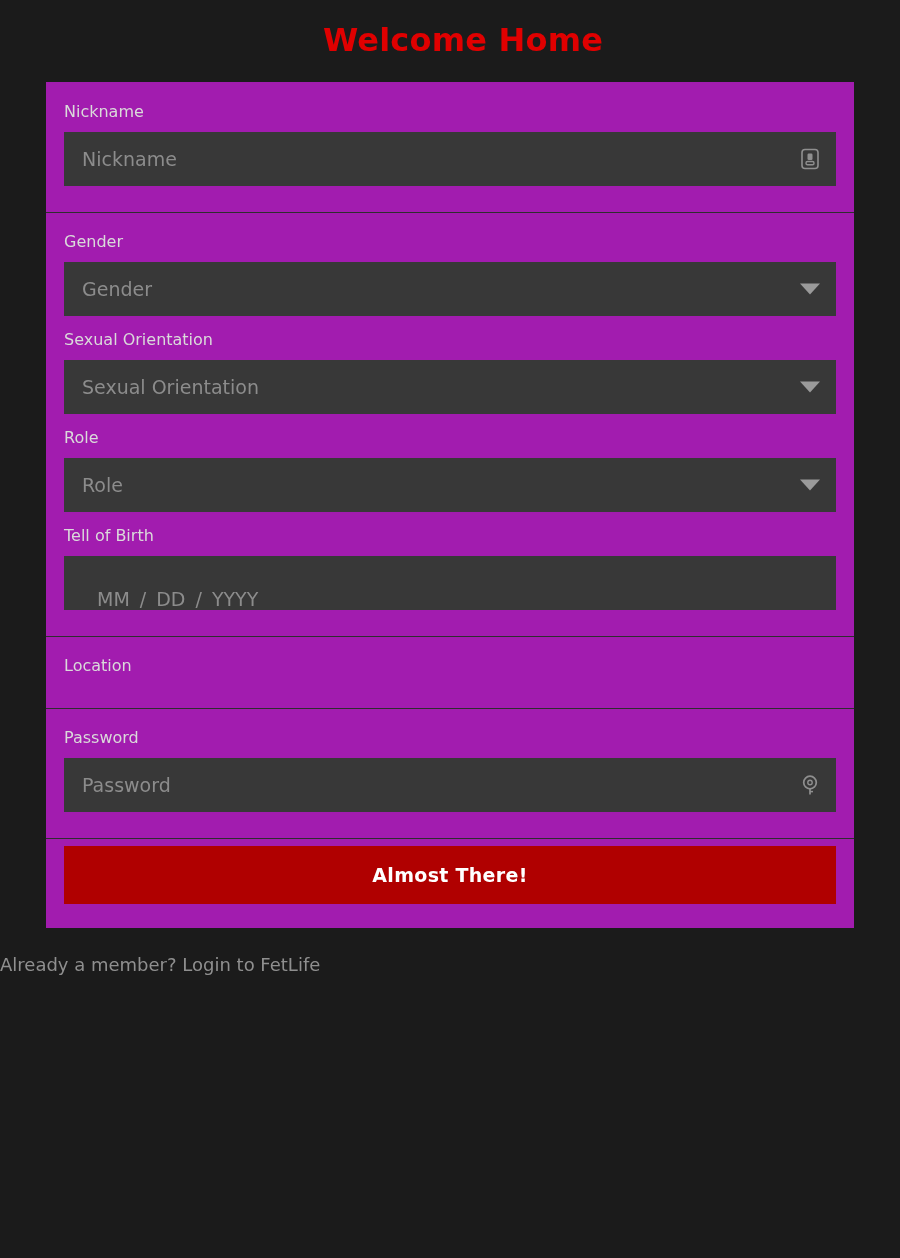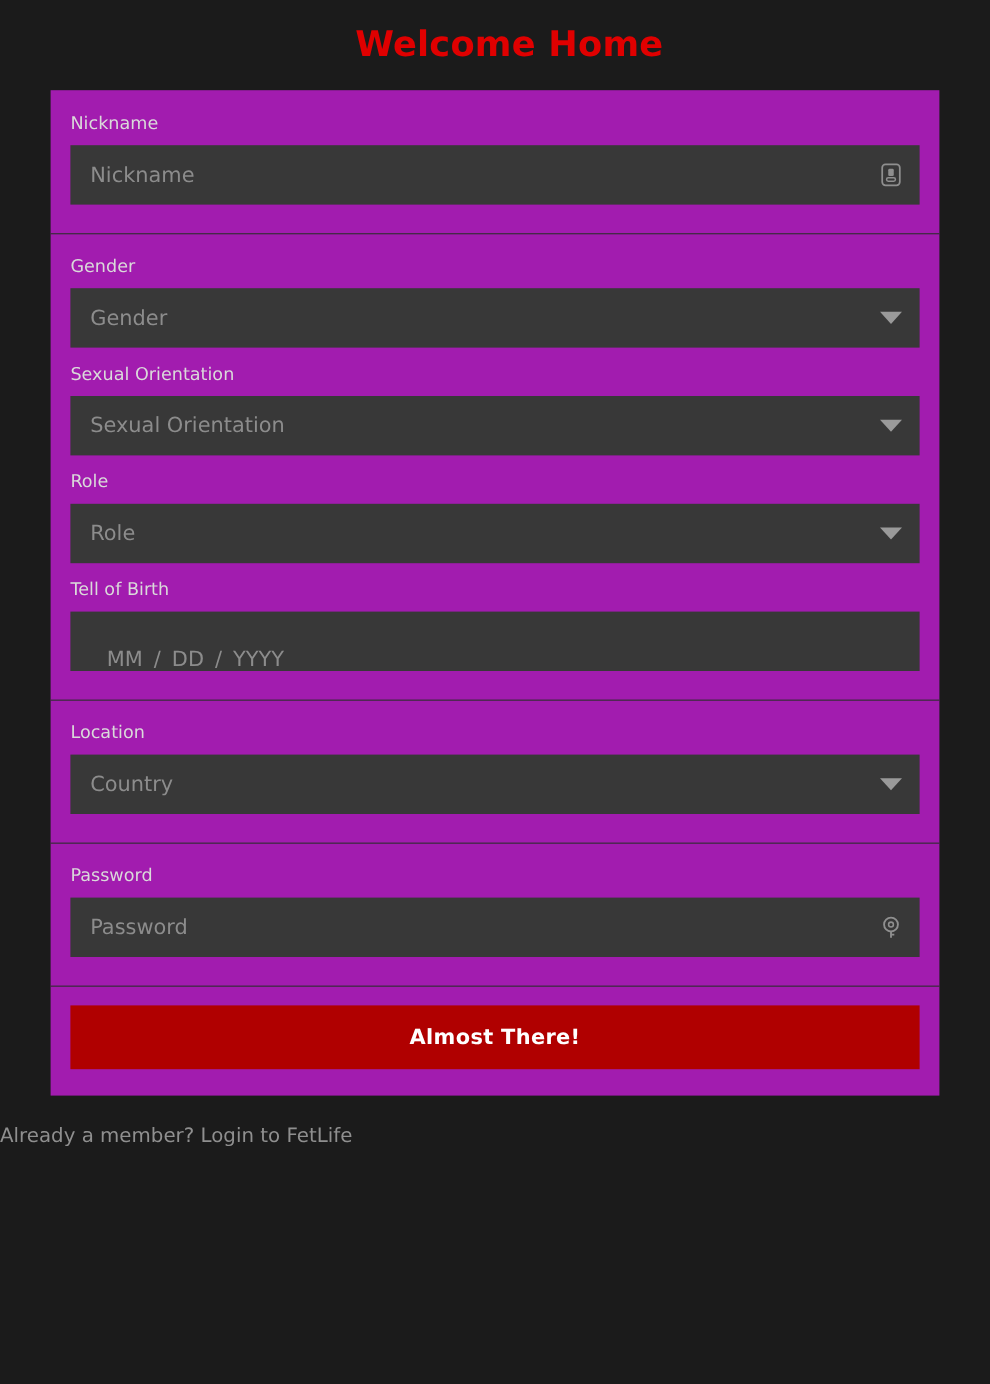--- a/index.html
+++ b/index.html
@@ -63,21 +63,21 @@
   .section + .section::before {
     content: "";
     position: absolute;
     top: 0;
     left: 0;
     right: 0;
     height: 1px;
     background: #2e2e2e;
   }
   .section.button-section {
-    padding: 18px 18px 24px 18px;
+    padding: 8px 18px 24px 18px;
   }
 
   .field { margin-bottom: 4px; }
   .field + .field { margin-top: 14px; }
 
   .field-label {
     color: #dadada;
     font-size: 16px;
     line-height: 20px;
     margin-bottom: 10px;
@@ -247,26 +247,20 @@
             <span class="dob-part">YYYY</span>
           </div>
         </div>
       </div>
 
     </div>
 
     <div class="section">
       <div class="field">
         <span class="field-label">Location</span>
-        <div class="input-wrap">
-          <div class="input-box select-box placeholder-text">Country</div>
-          <span class="trail-icon">
-            <span class="caret"></span>
-          </span>
-        </div>
       </div>
     </div>
 
     <div class="section">
 
 
       <div class="field">
         <span class="field-label">Password</span>
         <div class="input-wrap">
           <input class="input-box" type="text" placeholder="Password" style="">

